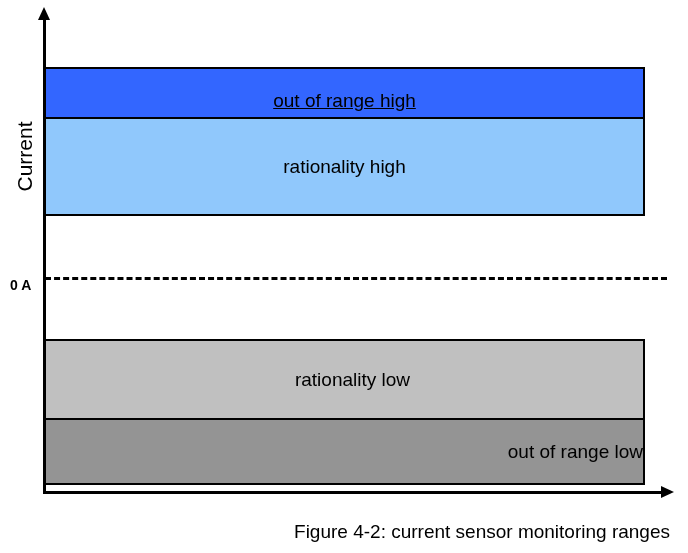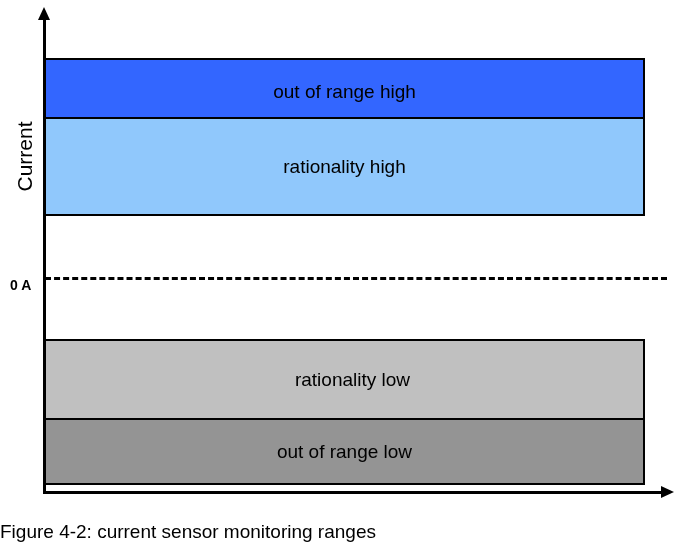--- a/index.html
+++ b/index.html
@@ -105,49 +105,51 @@
     justify-content: center;
   }
   .band-label {
     font-size: 19px;
     line-height: 19px;
     color: #000000;
     white-space: nowrap;
   }
 
   .band-oor-high {
-    top: 58px;
+    top: 67px;
     height: 67px;
     background: #3366FF;
+    text-decoration: underline;
   }
   .band-rat-high {
     top: 117px;
     height: 99px;
     background: #90C8FC;
     justify-content: center;
   }
   .band-rat-low {
     top: 339px;
     height: 81px;
     background: #C0C0C0;
     padding-left: 16px;
   }
   .band-oor-low {
     top: 418px;
     height: 67px;
     background: #949494;
+    justify-content: flex-end;
   }
 
   
   .caption {
     position: absolute;
     left: 0;
     top: 521px;
     width: 670px;
-    text-align: left;
+    text-align: right;
     font-size: 19px;
     line-height: 22px;
     white-space: nowrap;
   }
 </style>
 </head>
 <body>
 
 <div id="figure-root">
 

